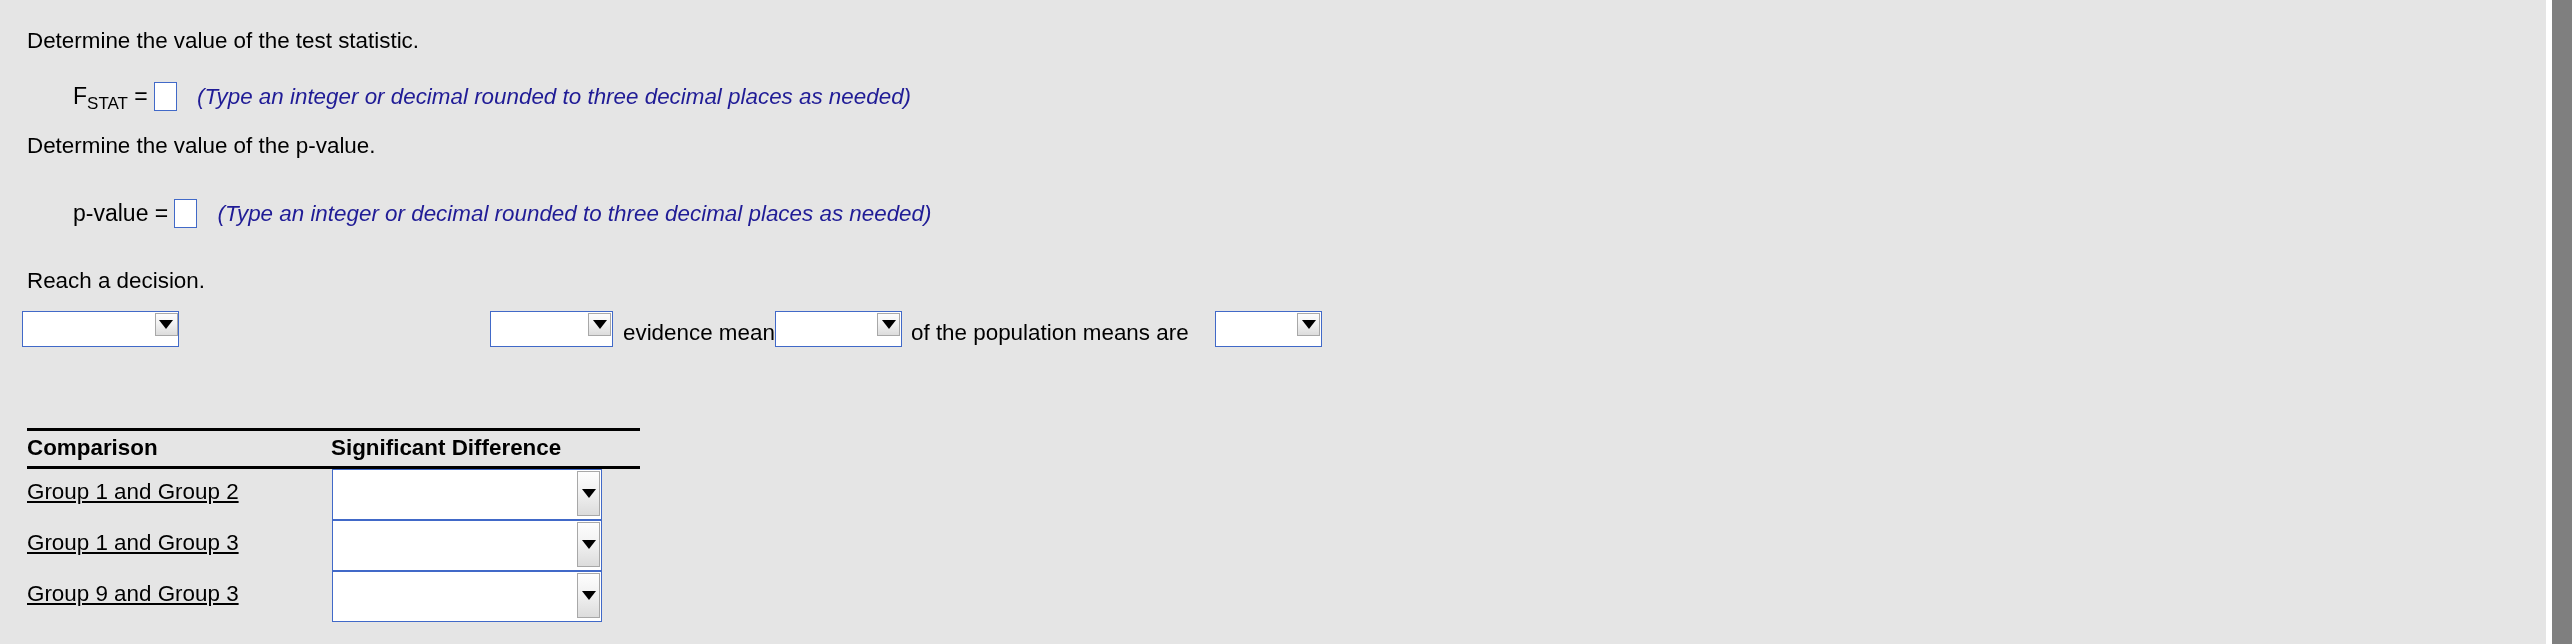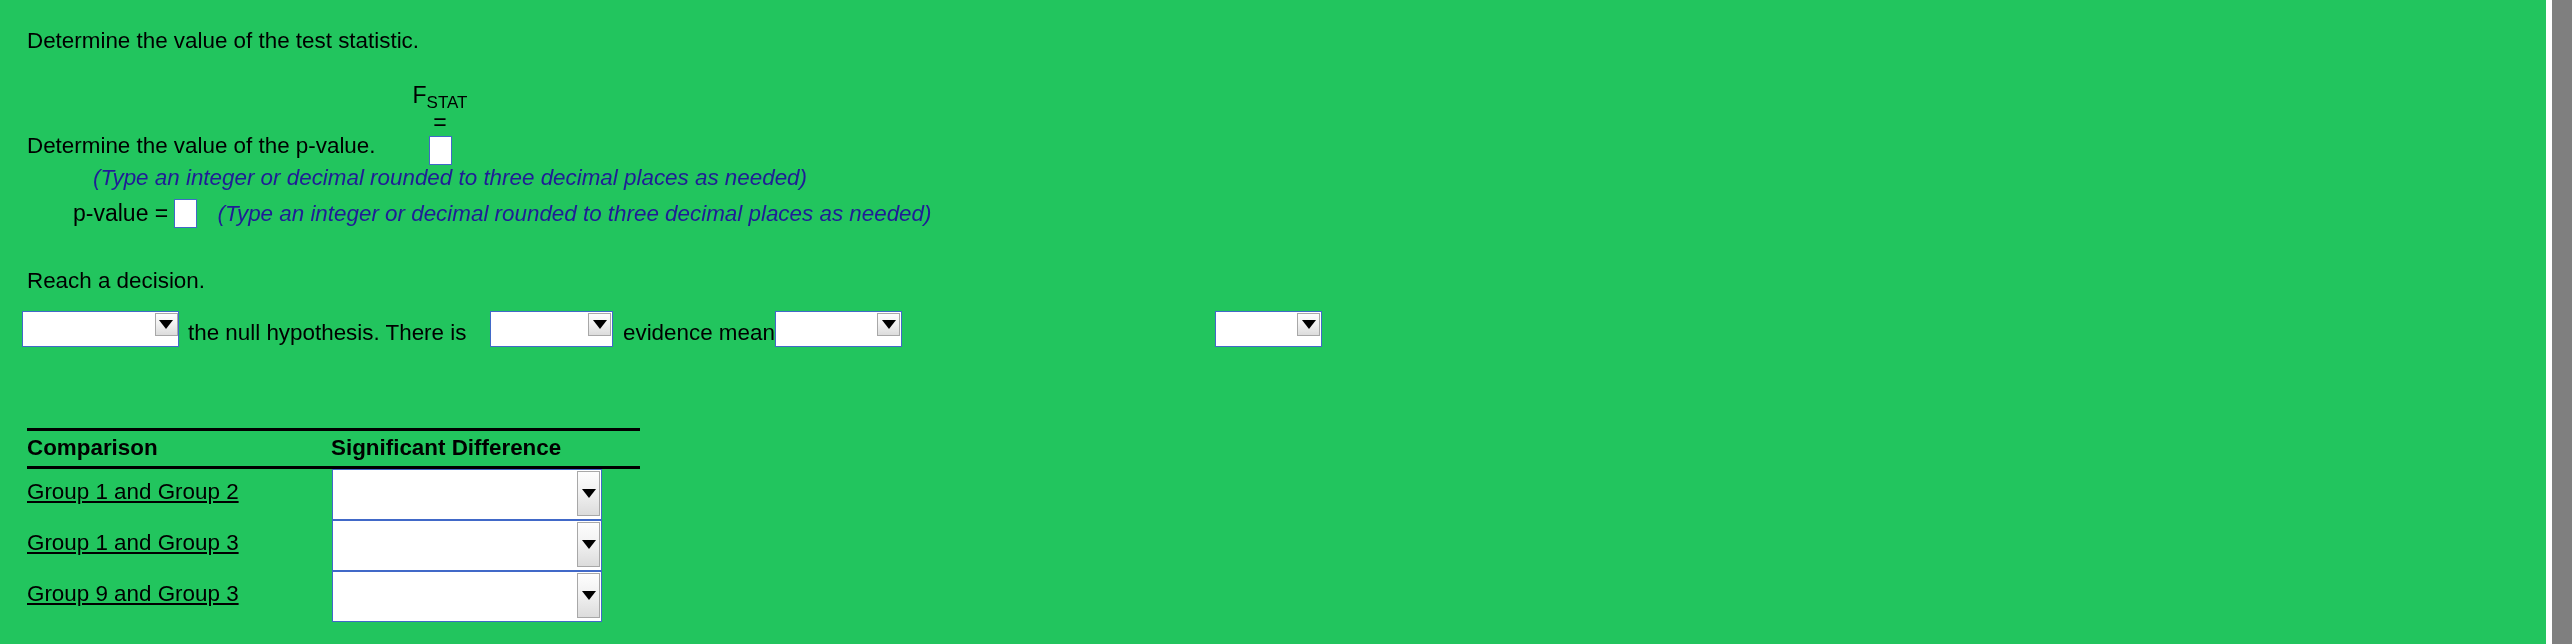--- a/index.html
+++ b/index.html
@@ -15,21 +15,21 @@
     font-family: "Liberation Sans", sans-serif;
     color: #000000;
   }
 
   .page {
     position: absolute;
     left: 0;
     top: 0;
     width: 2546px;
     height: 644px;
-    background: #22c55e;
+    background: #e5e5e5;
   }
 
   
   .stmt {
     position: absolute;
     font-size: 22.4px;
     line-height: 27px;
     color: #000000;
     white-space: nowrap;
   }
@@ -159,21 +159,21 @@
     background: #7f7f7f;
   }
 </style>
 </head>
 <body>
 
 <div class="page">
 
   <div class="stmt" style="left:27px; top:27px;">Determine the value of the test statistic.</div>
 
-  <div class="answer-row" style="left:73px; top:82px;flex-direction:column;">
+  <div class="answer-row" style="left:73px; top:82px;">
     <span class="var-name">
       <span>F</span><sub>STAT</sub>
     </span>
     <span class="eq">=</span>
     <input class="answer-box" type="text" value="" style="">
     <span class="hint">(Type an integer or decimal rounded to three decimal places as needed)</span>
   </div>
 
   <div class="stmt" style="left:27px; top:132px;">Determine the value of the p-value.</div>
 
@@ -184,34 +184,34 @@
     <span class="hint">(Type an integer or decimal rounded to three decimal places as needed)</span>
   </div>
 
   <div class="stmt" style="left:27px; top:267px;">Reach a decision.</div>
 
   <div class="dropdown dd-decision" style="left:22.4px; top:311px; width:157px; height:36px;">
     <span class="arrow-btn">
       <span class="arrow-glyph"></span>
     </span>
   </div>
-  <div class="inline-label" style="position:absolute; left:188px; top:320px;">the null hypothesis. There is</div>
 
   <div class="dropdown dd-decision" style="left:490px; top:311px; width:123px; height:36px;">
     <span class="arrow-btn">
       <span class="arrow-glyph"></span>
     </span>
   </div>
   <div class="inline-label" style="position:absolute; left:623px; top:320px;">evidence means</div>
 
   <div class="dropdown dd-decision" style="left:775px; top:311px; width:127px; height:36px;">
     <span class="arrow-btn">
       <span class="arrow-glyph"></span>
     </span>
   </div>
+  <div class="inline-label" style="position:absolute; left:911px; top:320px;">of the population means are</div>
 
   <div class="dropdown dd-decision" style="left:1215px; top:311px; width:107px; height:36px;">
     <span class="arrow-btn">
       <span class="arrow-glyph"></span>
     </span>
   </div>
 
 
   <div class="cmp-table">
     <div class="rule-top"></div>

